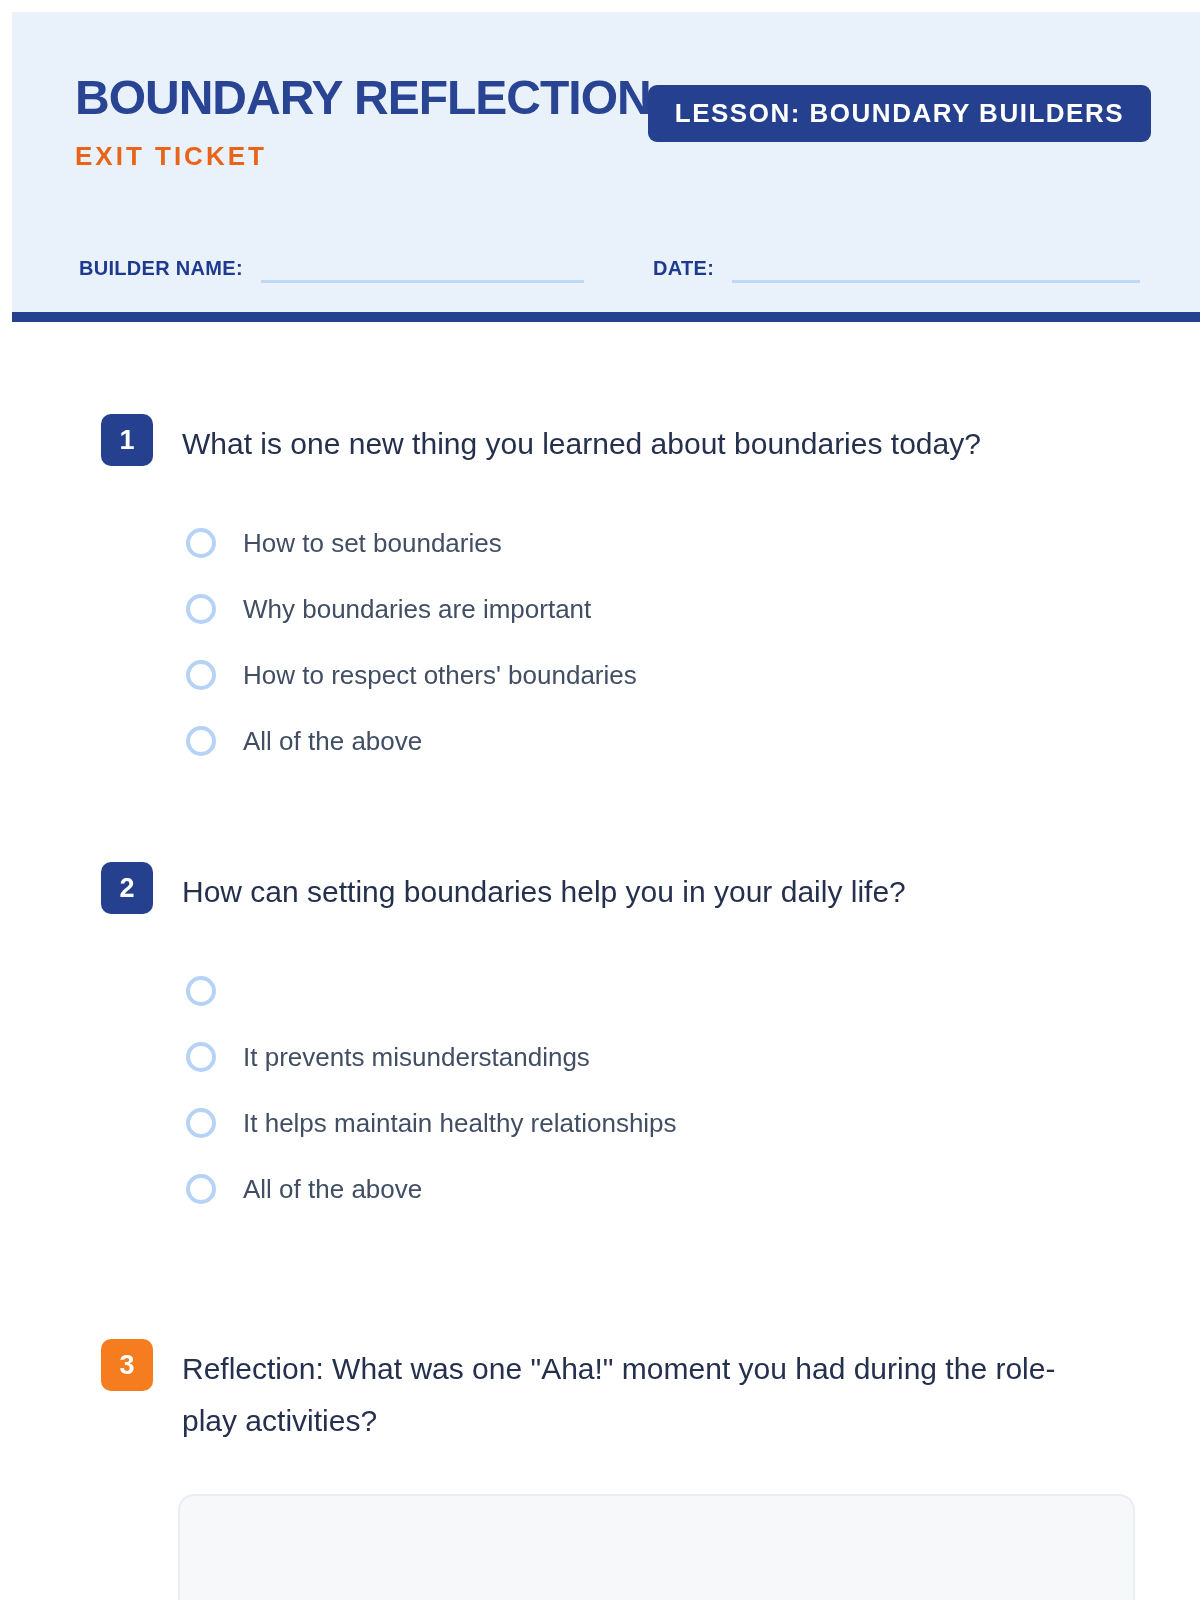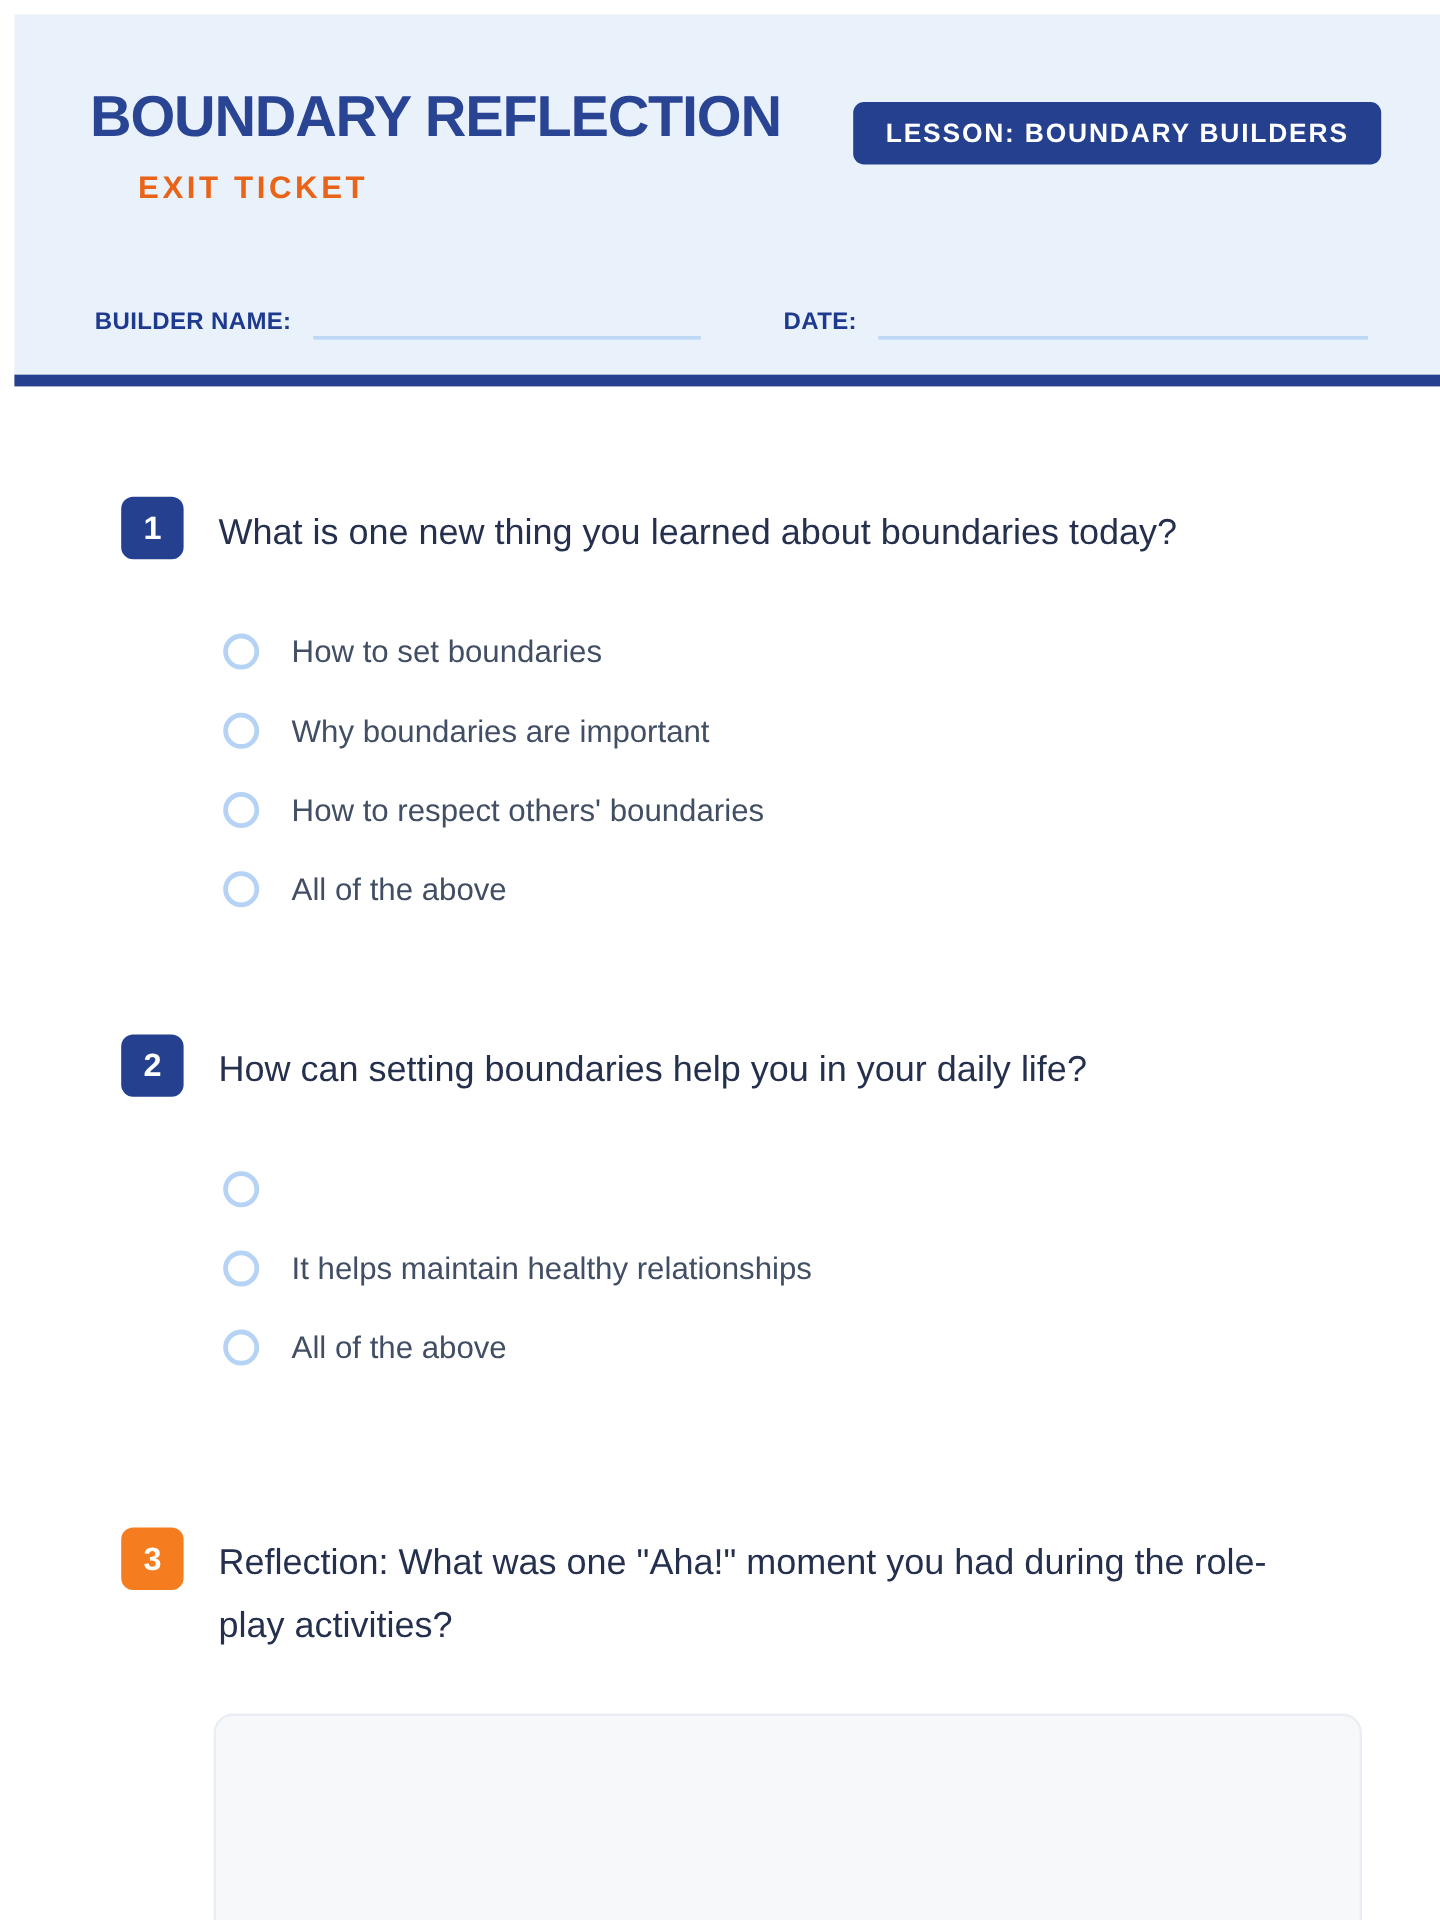--- a/index.html
+++ b/index.html
@@ -25,28 +25,27 @@
     letter-spacing:-1px;
     color:#2a4494;
     line-height:1.1;
   }
   .page-subtitle {
     margin-top:8px;
     font-size:26px;
     font-weight:700;
     letter-spacing:3px;
     color:#e96418;
-    margin-left:40px;
   }
   .lesson-badge {
     position:absolute;
     top:73px; right:53px;
     background:#24408e;
     color:#ffffff;
-    font-size:22px;
+    font-size:26px;
     font-weight:700;
     letter-spacing:1.5px;
     padding:13px 27px;
     border-radius:9px;
     white-space:nowrap;
   }
   .fields-row {
     position:absolute;
     left:55px; right:56px; top:236px;
     display:flex;
@@ -193,20 +192,24 @@
       <div class="question-row">
         <div class="q-badge">2</div>
         <h2 class="q-title">How can setting boundaries help you in your daily life?</h2>
       </div>
       <div class="options">
         <div class="option">
           <span class="radio"></span>
         </div>
         <div class="option">
           <span class="radio"></span>
+          <span class="option-label">It prevents misunderstandings</span>
+        </div>
+        <div class="option">
+          <span class="radio"></span>
           <span class="option-label">It helps maintain healthy relationships</span>
         </div>
         <div class="option">
           <span class="radio"></span>
           <span class="option-label">All of the above</span>
         </div>
       </div>
     </section>
 
     <section class="question q3">

